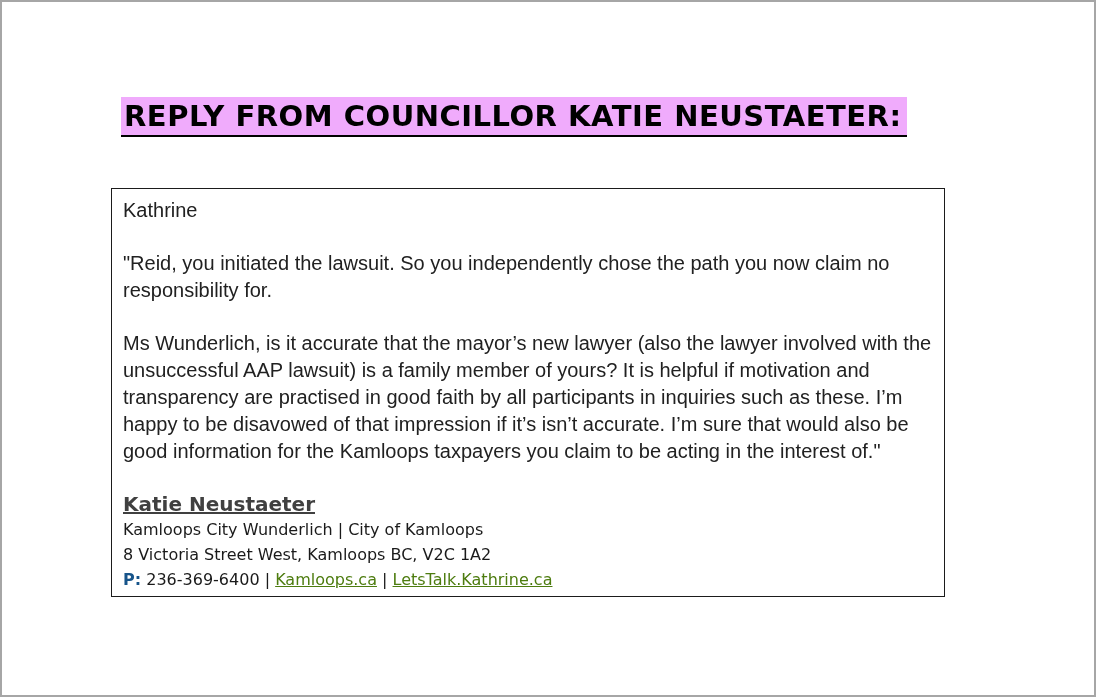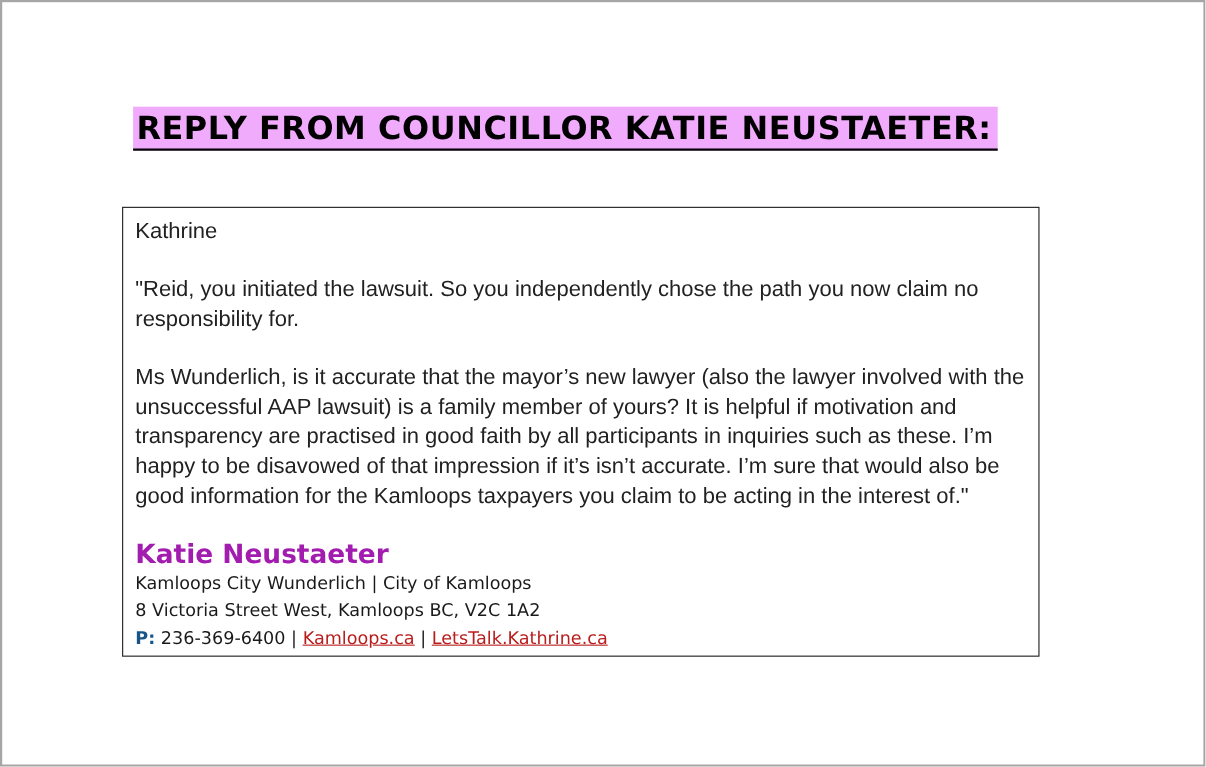--- a/index.html
+++ b/index.html
@@ -49,31 +49,32 @@
     color: #212121;
     font-family: "Liberation Sans", sans-serif;
   }
   .signature {
     font-family: "DejaVu Sans", sans-serif;
     font-size: 16px;
     line-height: 25px;
     color: #1a1a1a;
   }
   .sig-name {
-    font-size: 24px;
+    font-size: 20px;
     line-height: 26px;
     font-weight: bold;
-    color: #a21caf;
+    color: #404040;
+    text-decoration: underline;
   }
   .phone-label {
     font-weight: bold;
     color: #17548a;
   }
   .sig-link {
-    color: #b91c1c;
+    color: #4d7c0f;
     text-decoration: underline;
     cursor: pointer;
   }
   .sep {
     color: #1a1a1a;
   }
 </style>
 </head>
 <body>
 

